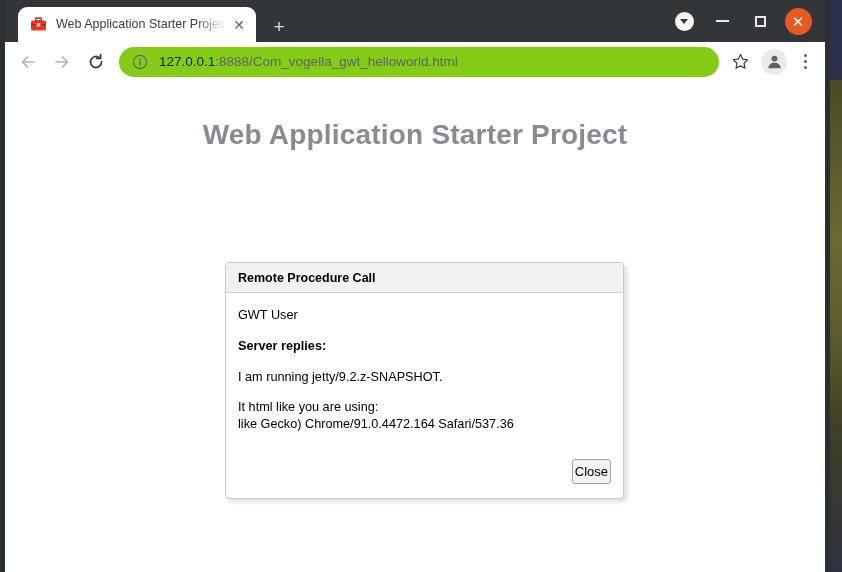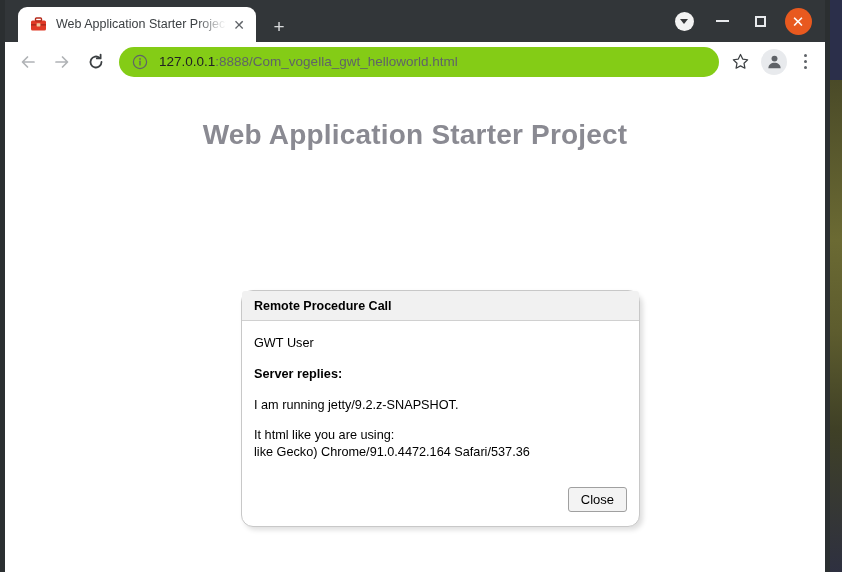--- a/index.html
+++ b/index.html
@@ -210,28 +210,27 @@
     color: #8a8a92;
     margin: 0;
     padding-top: 37px;
     letter-spacing: 0.2px;
   }
 
   
   .dialog {
     position: absolute;
     left: 220px;
-    top: 208px;
+    top: 180px;
     width: 399px;
     background: #ffffff;
     border: 1px solid #c8c8c8;
-    border-radius: 12px;
+    border-radius: 4px;
     box-shadow: 3px 3px 5px rgba(0,0,0,0.13);
     box-sizing: border-box;
-    margin-left: 16px;
   }
   .dialog-caption {
     background: #f1f1f1;
     font-size: 12.5px;
     font-weight: bold;
     color: #000000;
     padding: 8px 10px 7px 12px;
     border-bottom: 1px solid #d0d0d0;
     border-radius: 3px 3px 0 0;
     cursor: move;
@@ -249,21 +248,21 @@
     text-align: right;
     padding: 14px 12px 14px 12px;
   }
   .close-btn {
     font-family: "Liberation Sans", sans-serif;
     font-size: 13px;
     color: #000000;
     background: #f3f3f3;
     border: 1px solid #a0a0a0;
     border-radius: 3px;
-    padding: 4px 12px;
+    padding: 4px 2px;
     cursor: pointer;
   }
 </style>
 </head>
 <body>
 
 <div class="desktop"></div>
 
 <div class="window">
 

